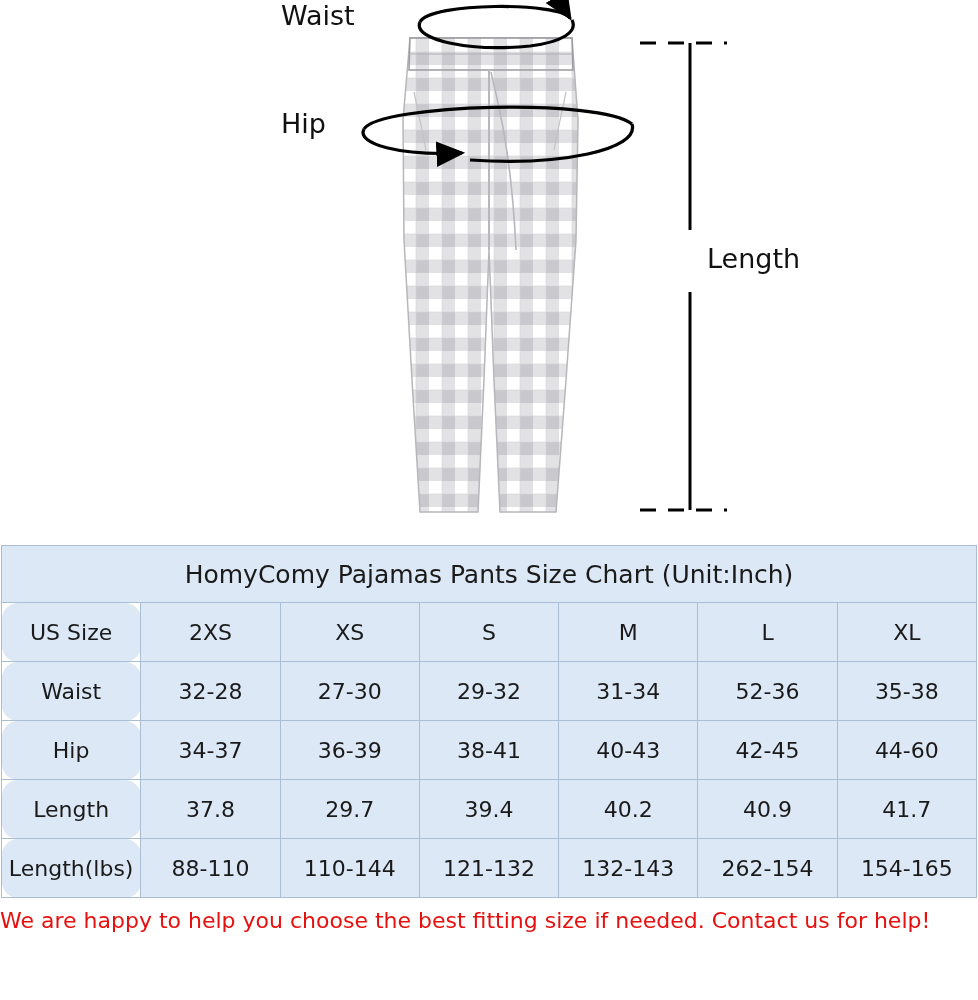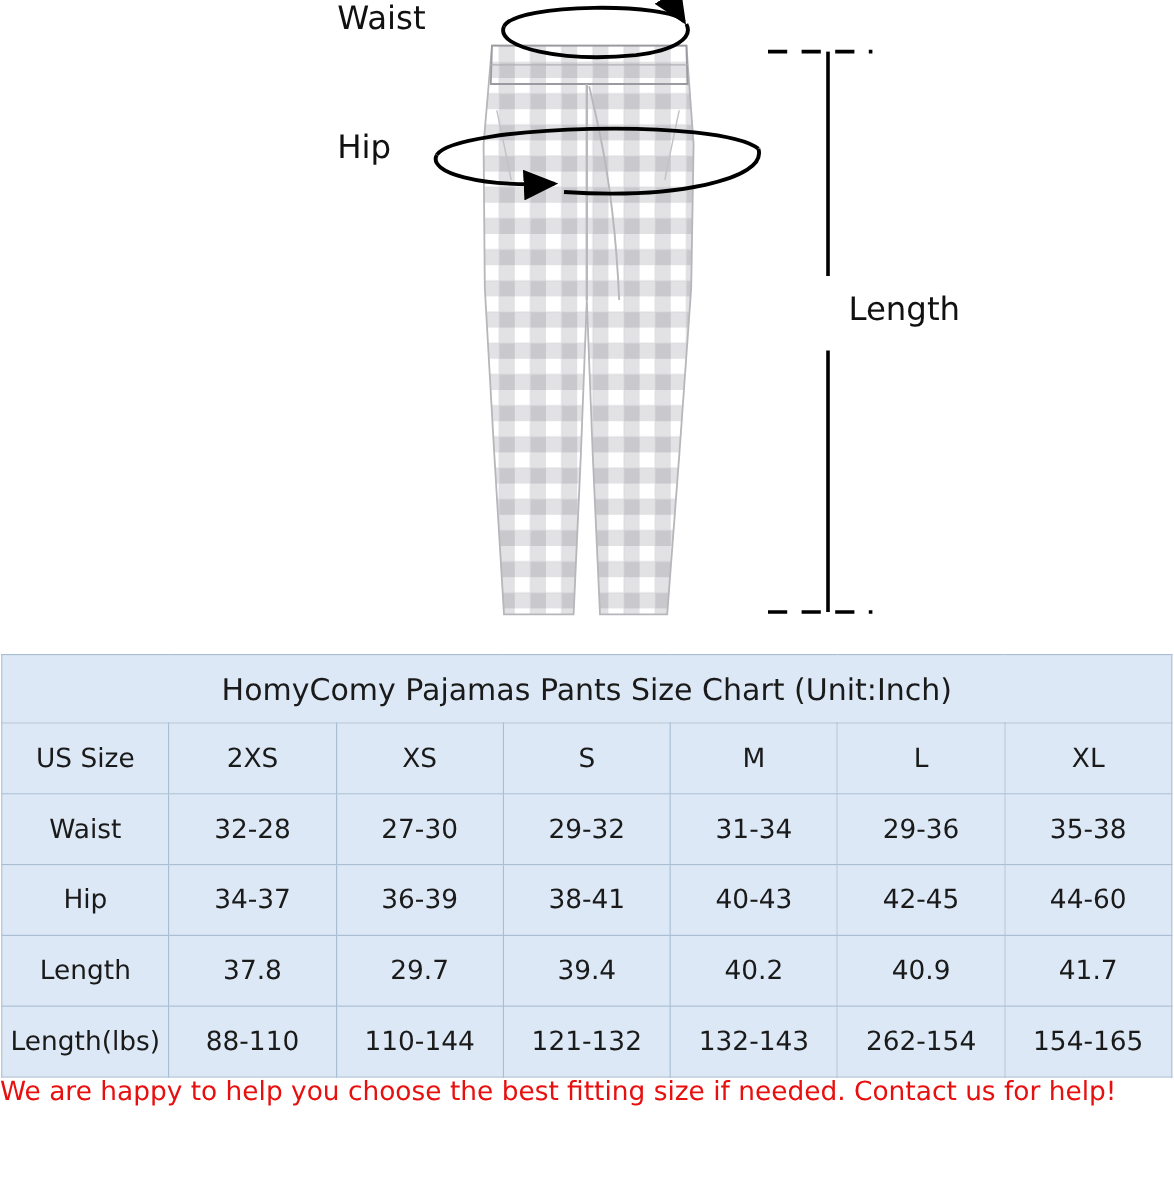--- a/index.html
+++ b/index.html
@@ -68,26 +68,28 @@
     overflow: hidden;
     white-space: nowrap;
   }
   table.size-chart td.title-cell {
     font-size: 25px;
     height: 56px;
     letter-spacing: 0px;
   }
   table.size-chart td.row-header {
     width: 172px;
+    border-radius: 16px;
   }
   .footer-note {
     text-align: center;
     color: #e8100f;
     font-size: 22px;
     font-family: "DejaVu Sans", sans-serif;
+    padding-top: 10px;
     white-space: nowrap;
   }
 </style>
 </head>
 <body>
 
 <div id="page">
 
   <div id="illustration">
     <svg width="978" height="545" viewBox="0 0 978 545" xmlns="http://www.w3.org/2000/svg">
@@ -155,21 +157,21 @@
             <td>M</td>
             <td>L</td>
             <td>XL</td>
           </tr>
           <tr>
             <td class="row-header">Waist</td>
             <td>32-28</td>
             <td>27-30</td>
             <td>29-32</td>
             <td>31-34</td>
-            <td>29-36</td>
+            <td>52-36</td>
             <td>35-38</td>
           </tr>
           <tr>
             <td class="row-header">Hip</td>
             <td>34-37</td>
             <td>36-39</td>
             <td>38-41</td>
             <td>40-43</td>
             <td>42-45</td>
             <td>44-60</td>

